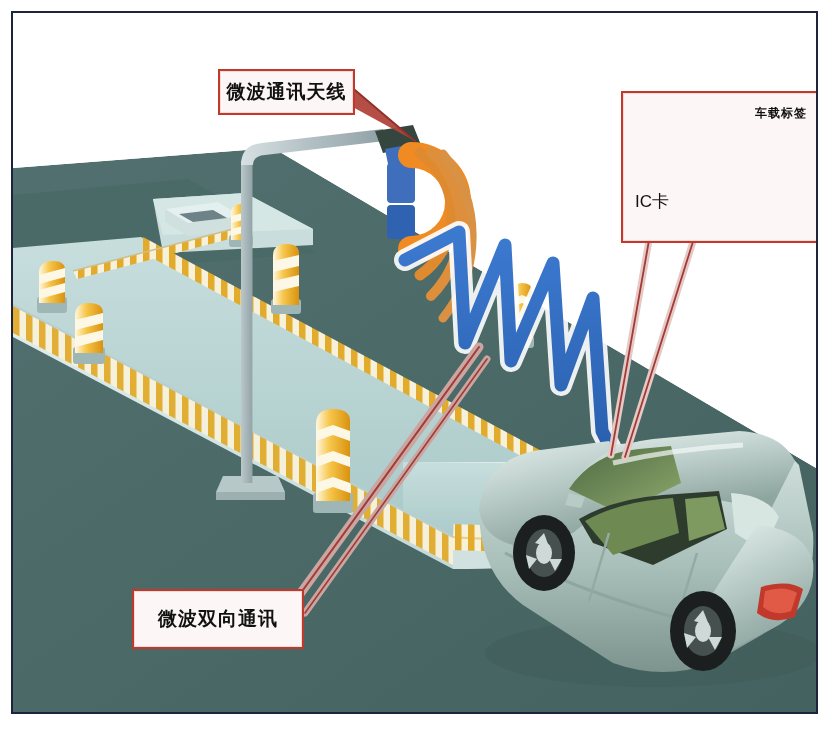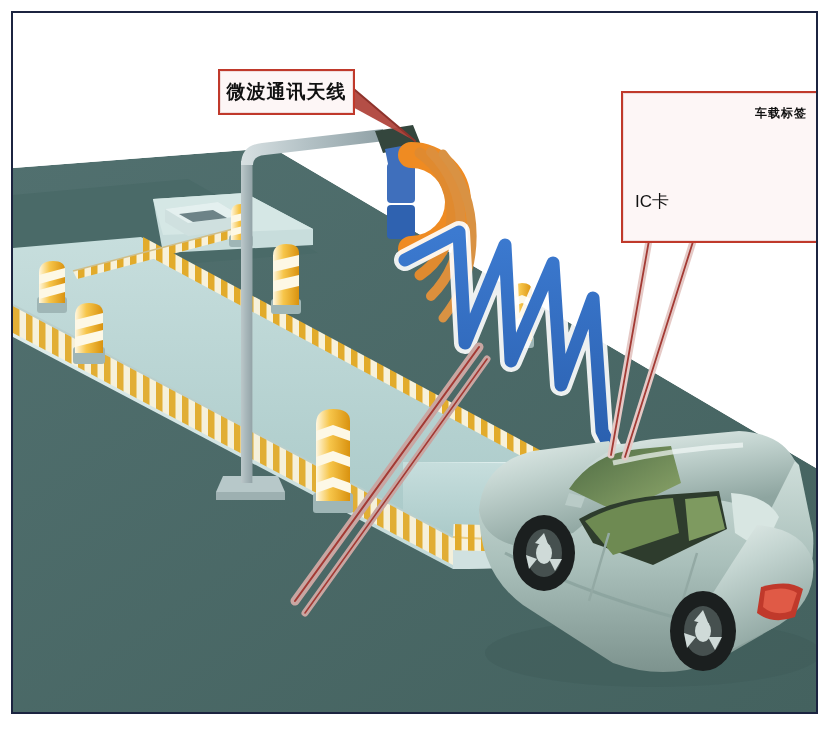--- a/index.html
+++ b/index.html
@@ -328,20 +328,23 @@
           <rect x="678" y="192" width="8" height="5" rx="1" fill="#d6e2ff" transform="rotate(-18 682 194)"></rect>
         </g>
       </g>
 
     </svg>
 
     <div class="callout" id="callout-antenna">
       <span class="txt">微波通讯天线</span>
     </div>
 
+    <div class="callout" id="callout-duplex">
+      <span class="txt">微波双向通讯</span>
+    </div>
 
     <div class="callout" id="callout-tag">
       <span class="tag-title">车载标签</span>
       <span class="ic-label">IC卡</span>
     </div>
 
   </div>
 </div>
 
 </body></html>

